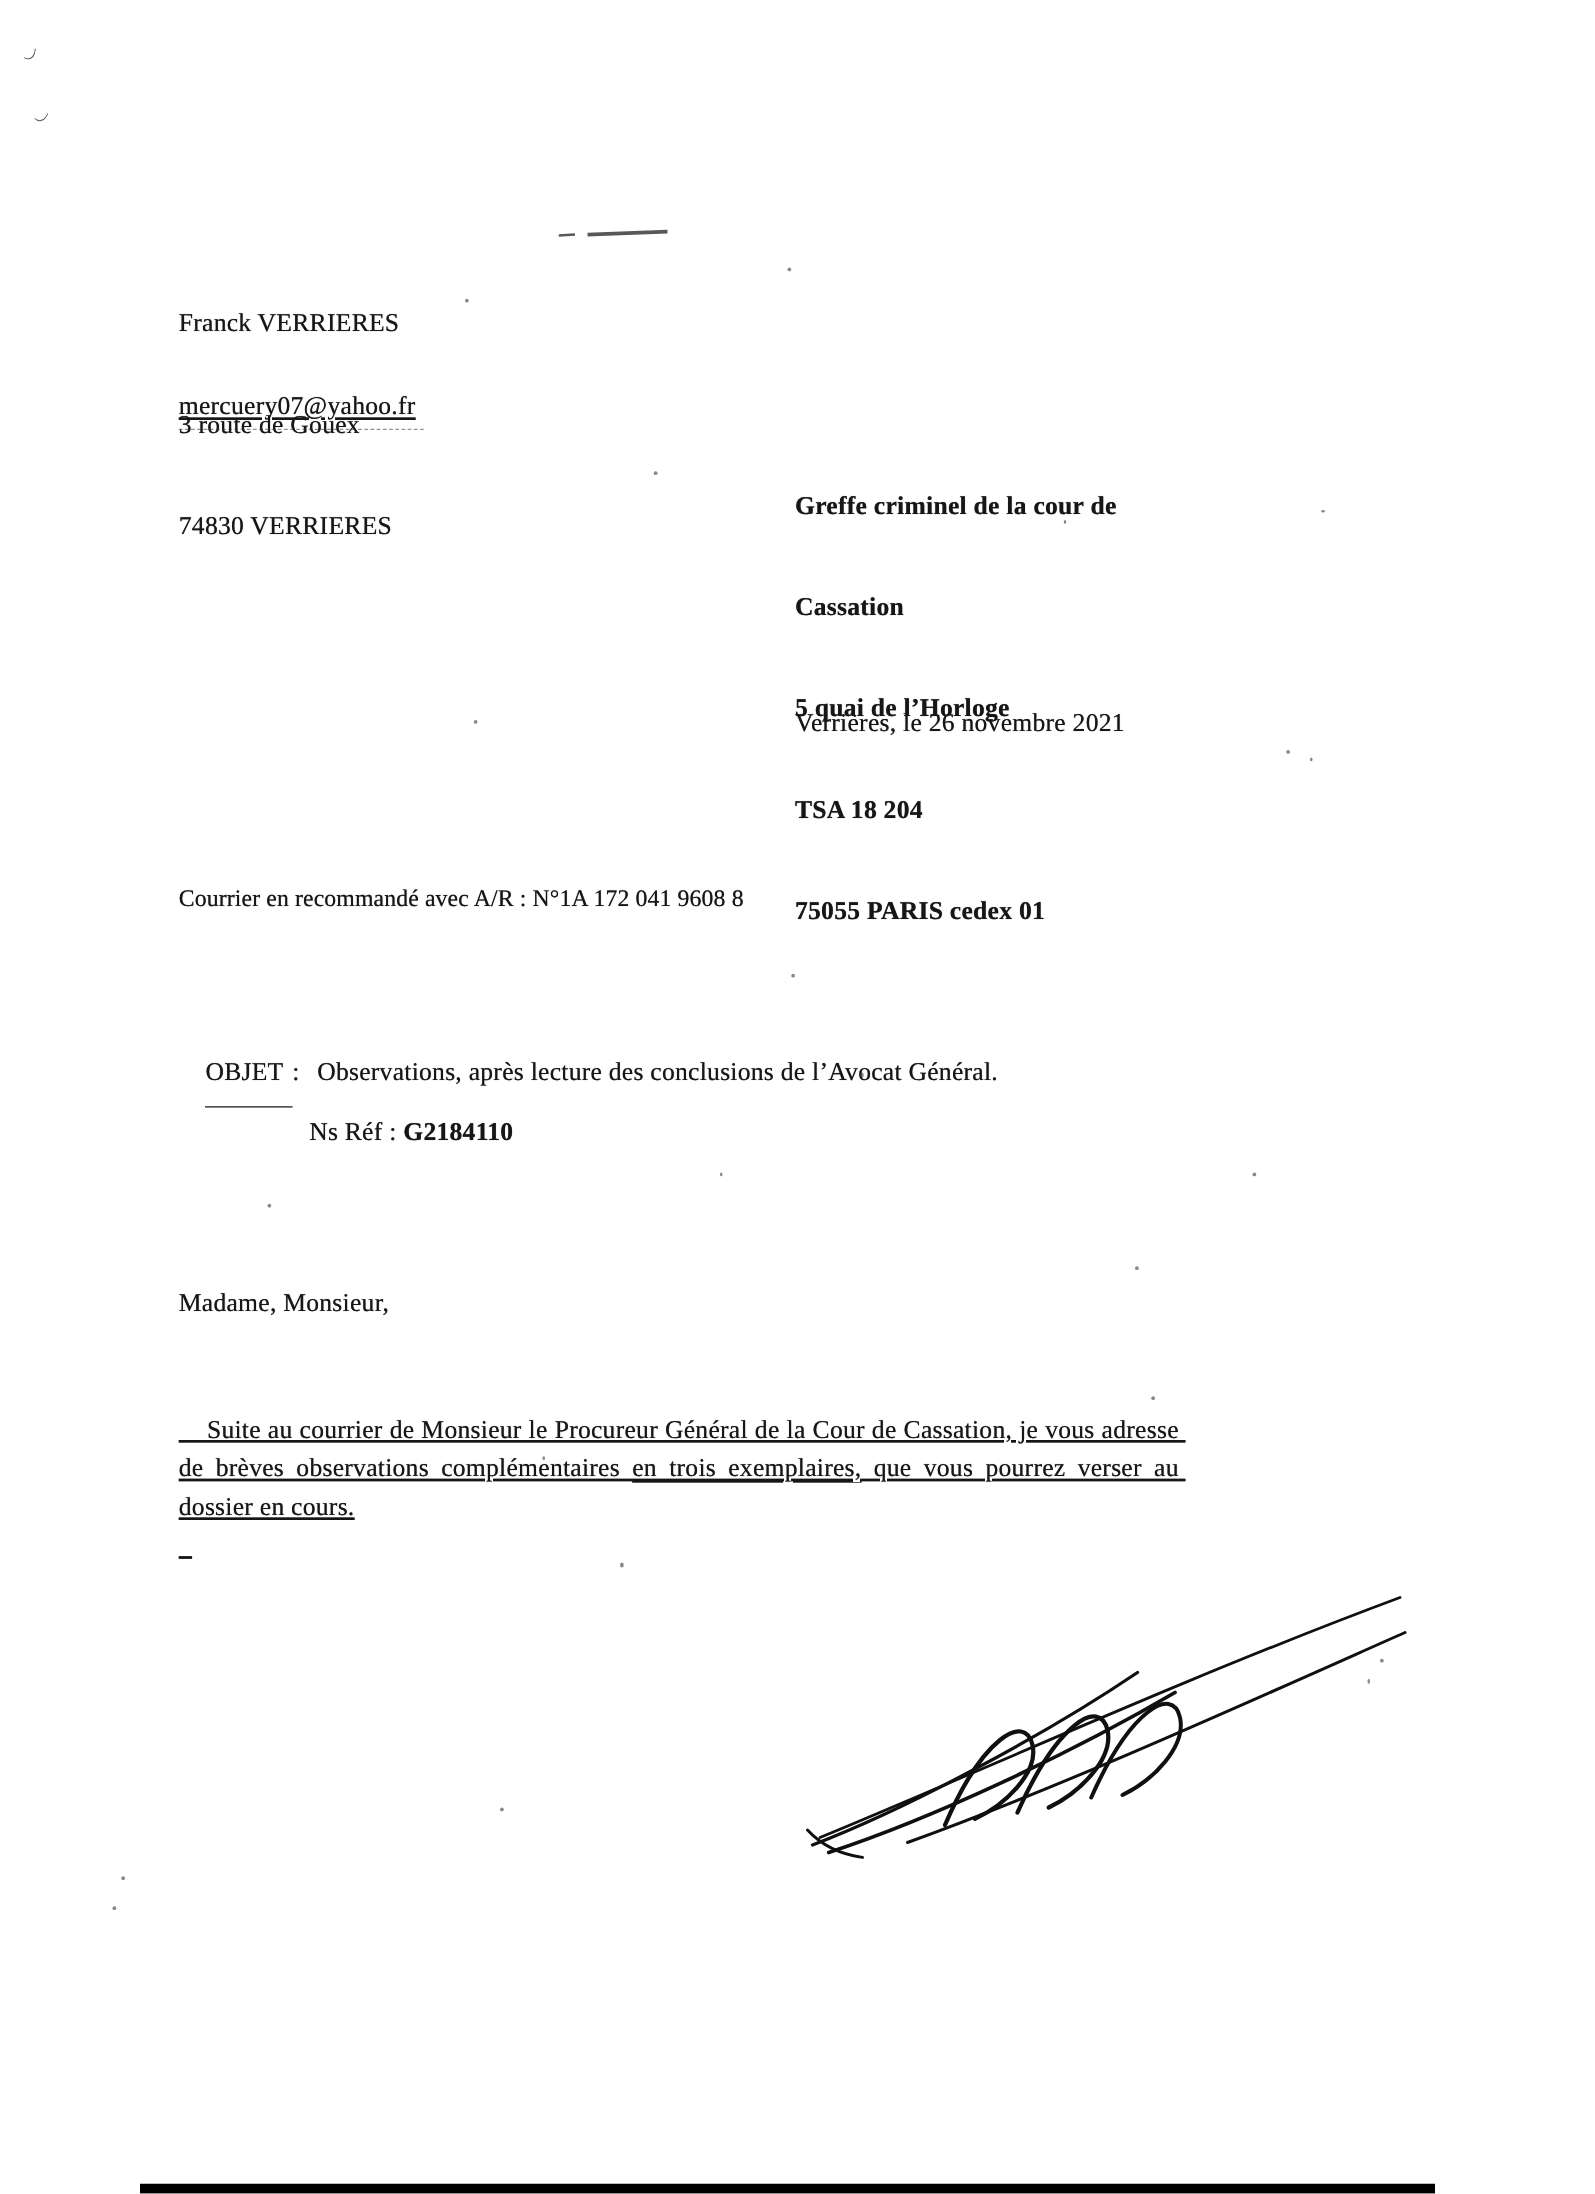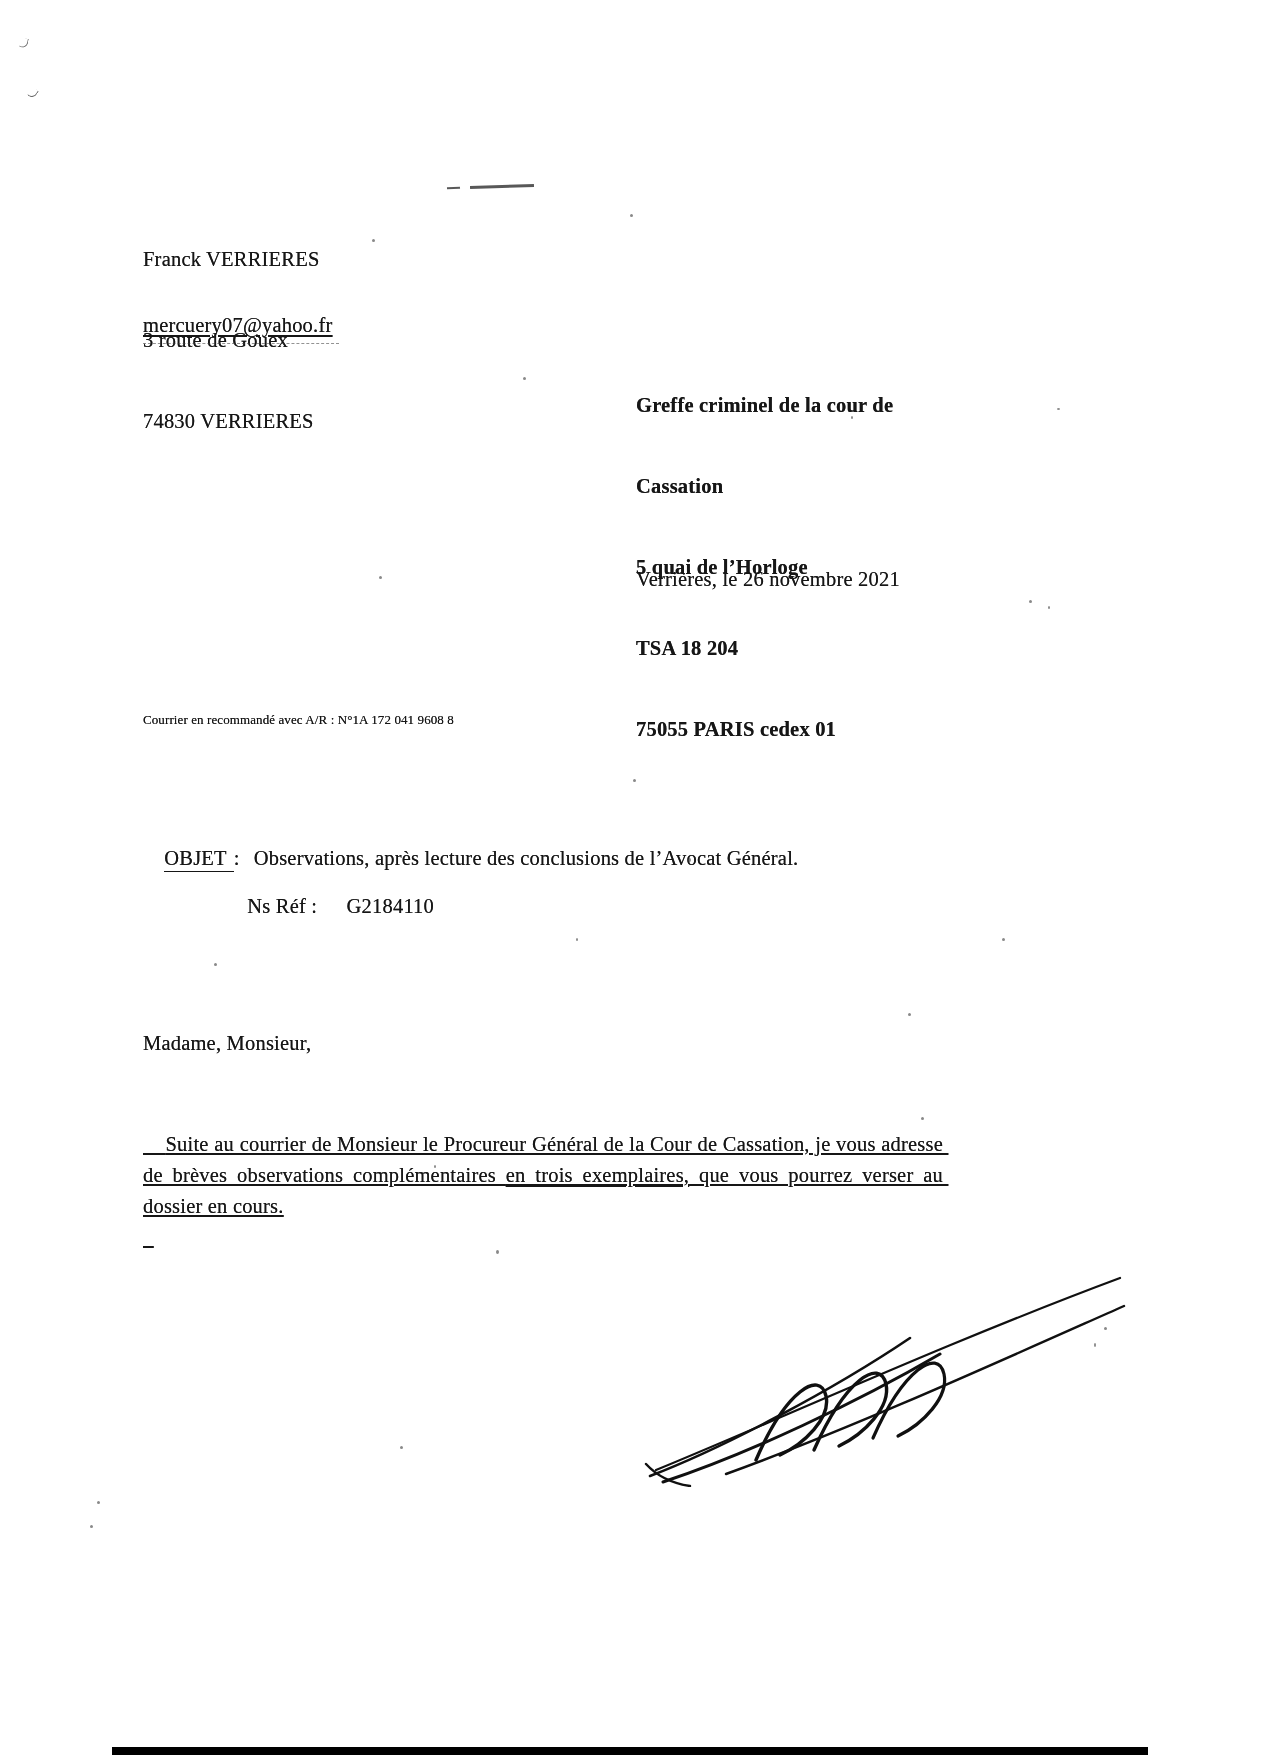--- a/index.html
+++ b/index.html
@@ -17,28 +17,28 @@
     overflow: hidden;
   }
   .abs { position: absolute; }
   .txt {
     font-size: 20.5px;
     line-height: 27px;
     letter-spacing: 0.2px;
     text-shadow: 0 0 0.6px rgba(15,15,15,0.75);
     white-space: pre-wrap;
   }
-  .small { font-size: 13px; letter-spacing: 0.1px; }
+  .small { font-size: 19px; letter-spacing: 0.1px; }
   .u { text-decoration: underline; text-underline-offset: 3px; }
   .ulabel {
     border-bottom: 1.8px solid #161616;
     padding-right: 7px;
-    padding-bottom: 2px;
+    padding-bottom: 16px;
   }
-  .b { font-weight: normal; margin-left: 24px; }
+  .b { font-weight: bold; }
   .body-par {
     width: 800px;
     text-align: justify;
     line-height: 31px;
   }
   .gap { display: inline-block; width: 14px; }
   .speck {
     position: absolute;
     background: #4a4a4a;
     border-radius: 50%;

